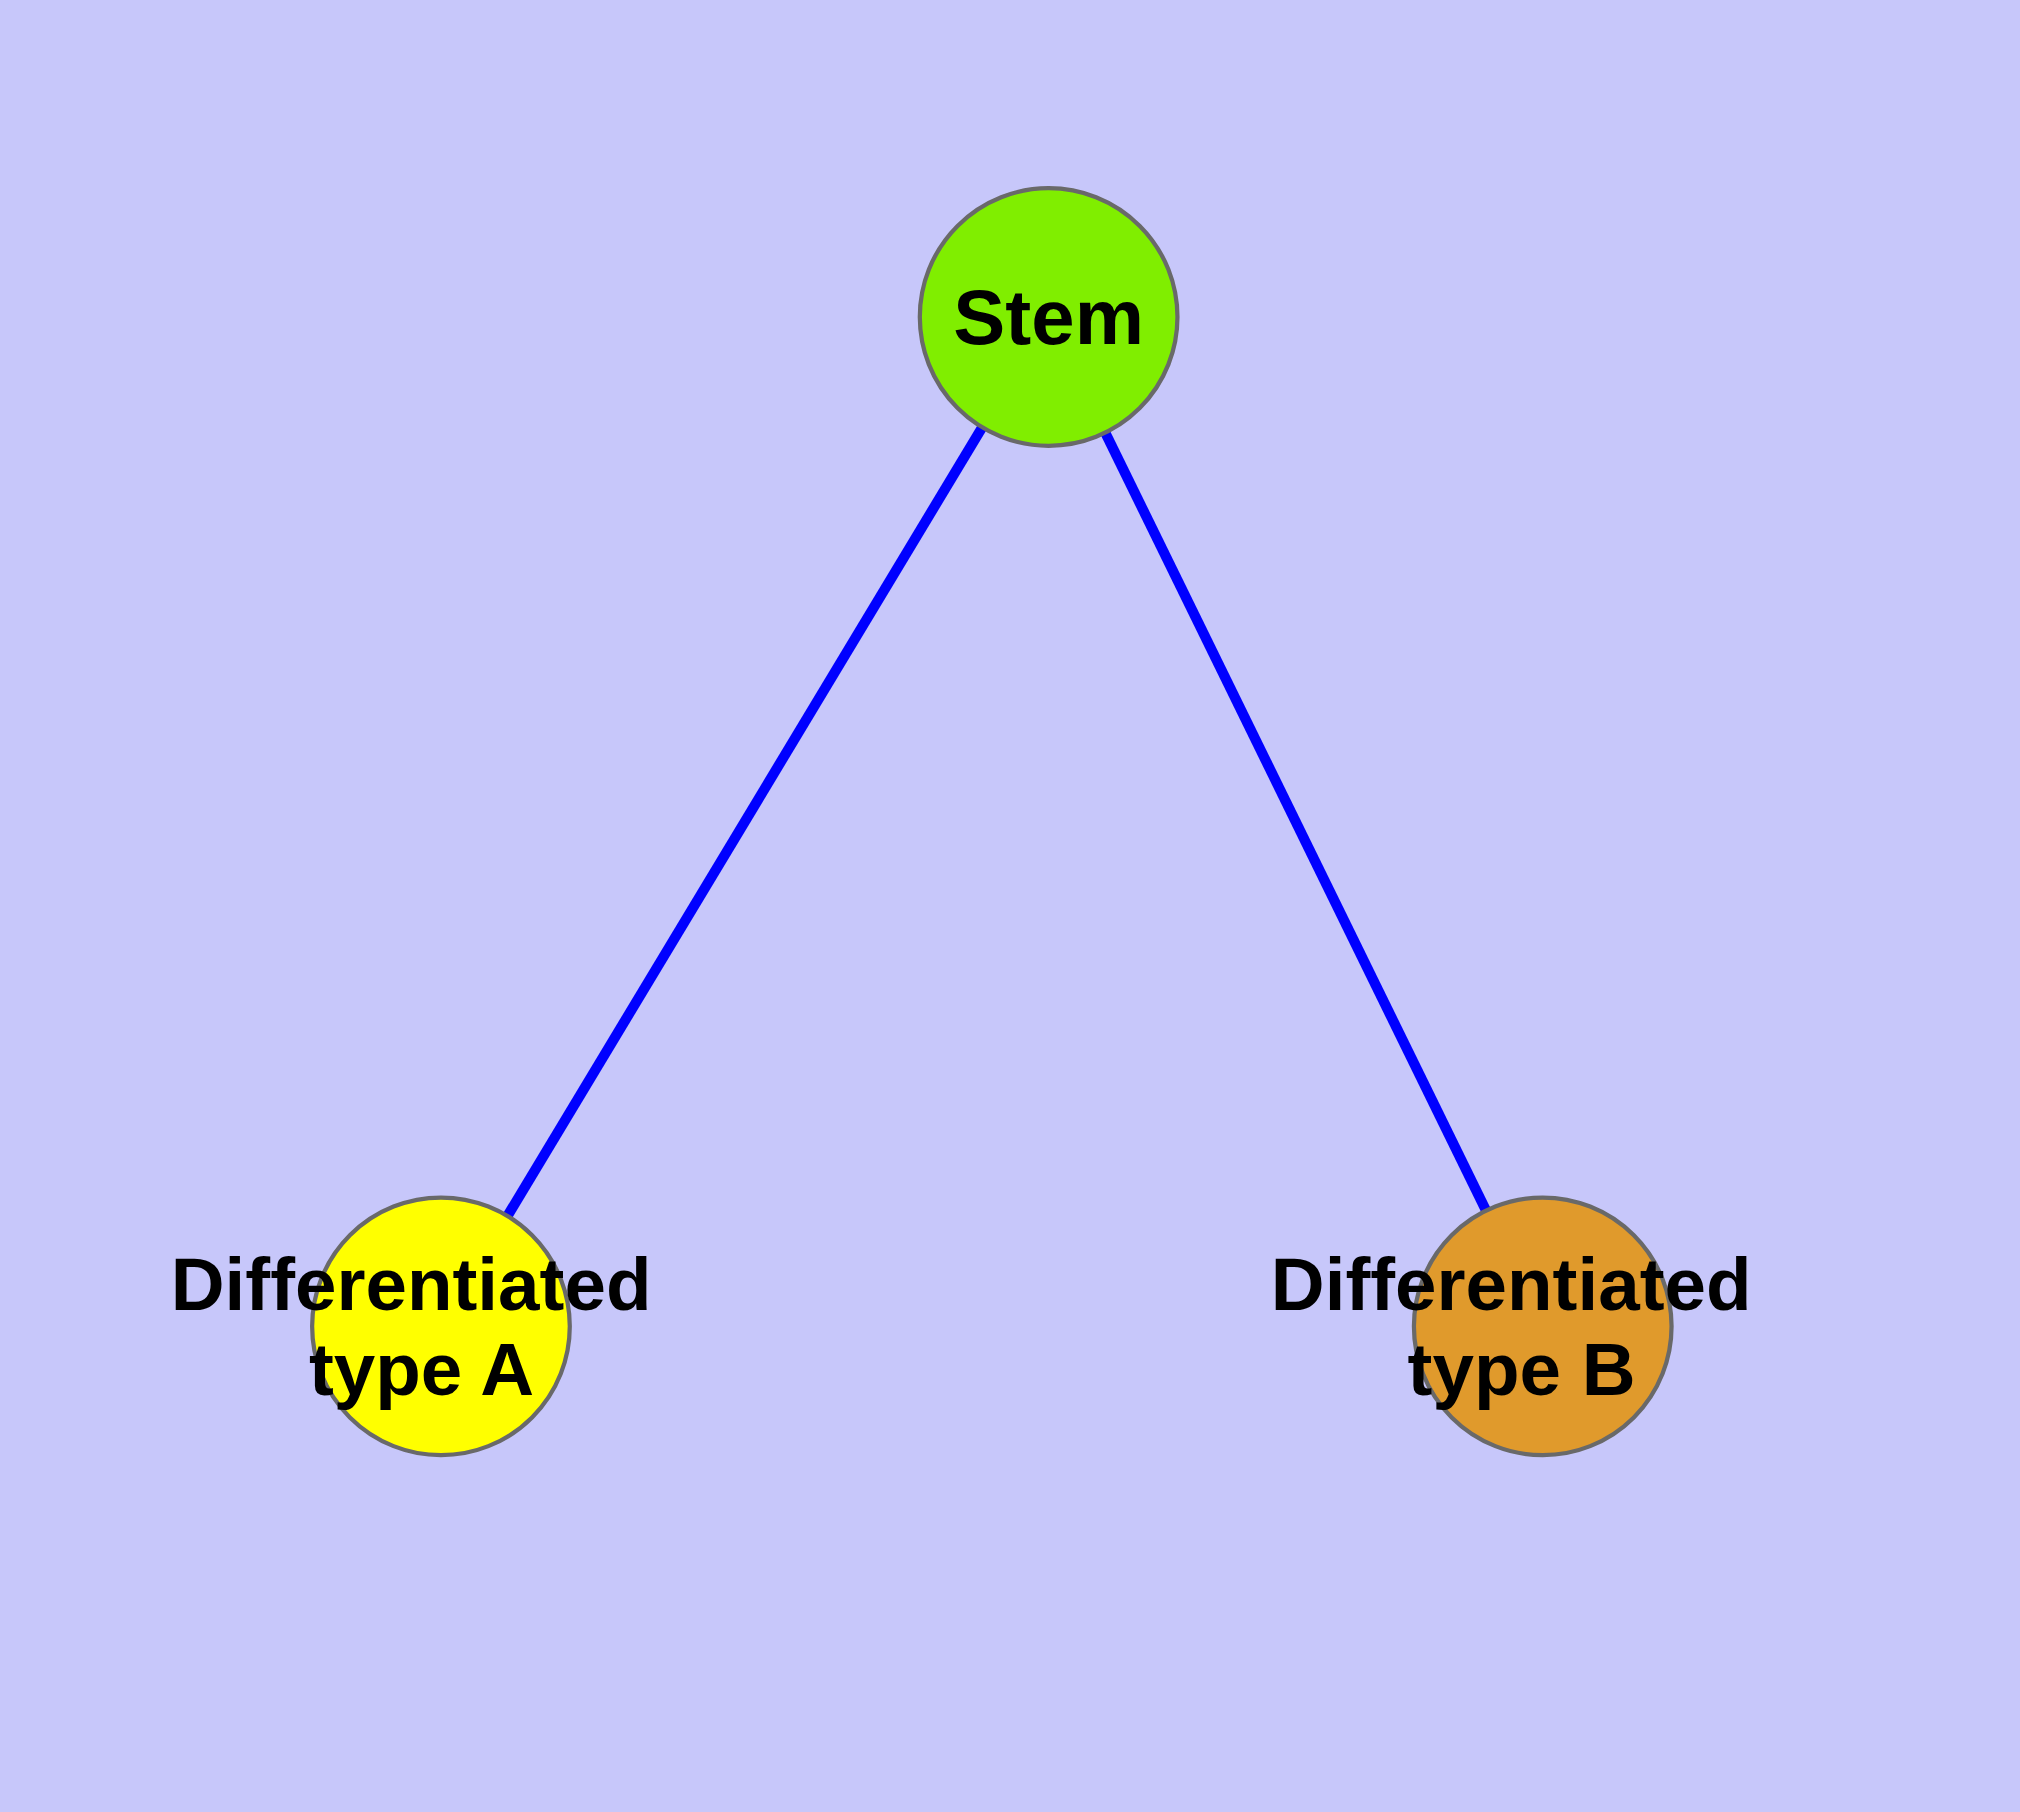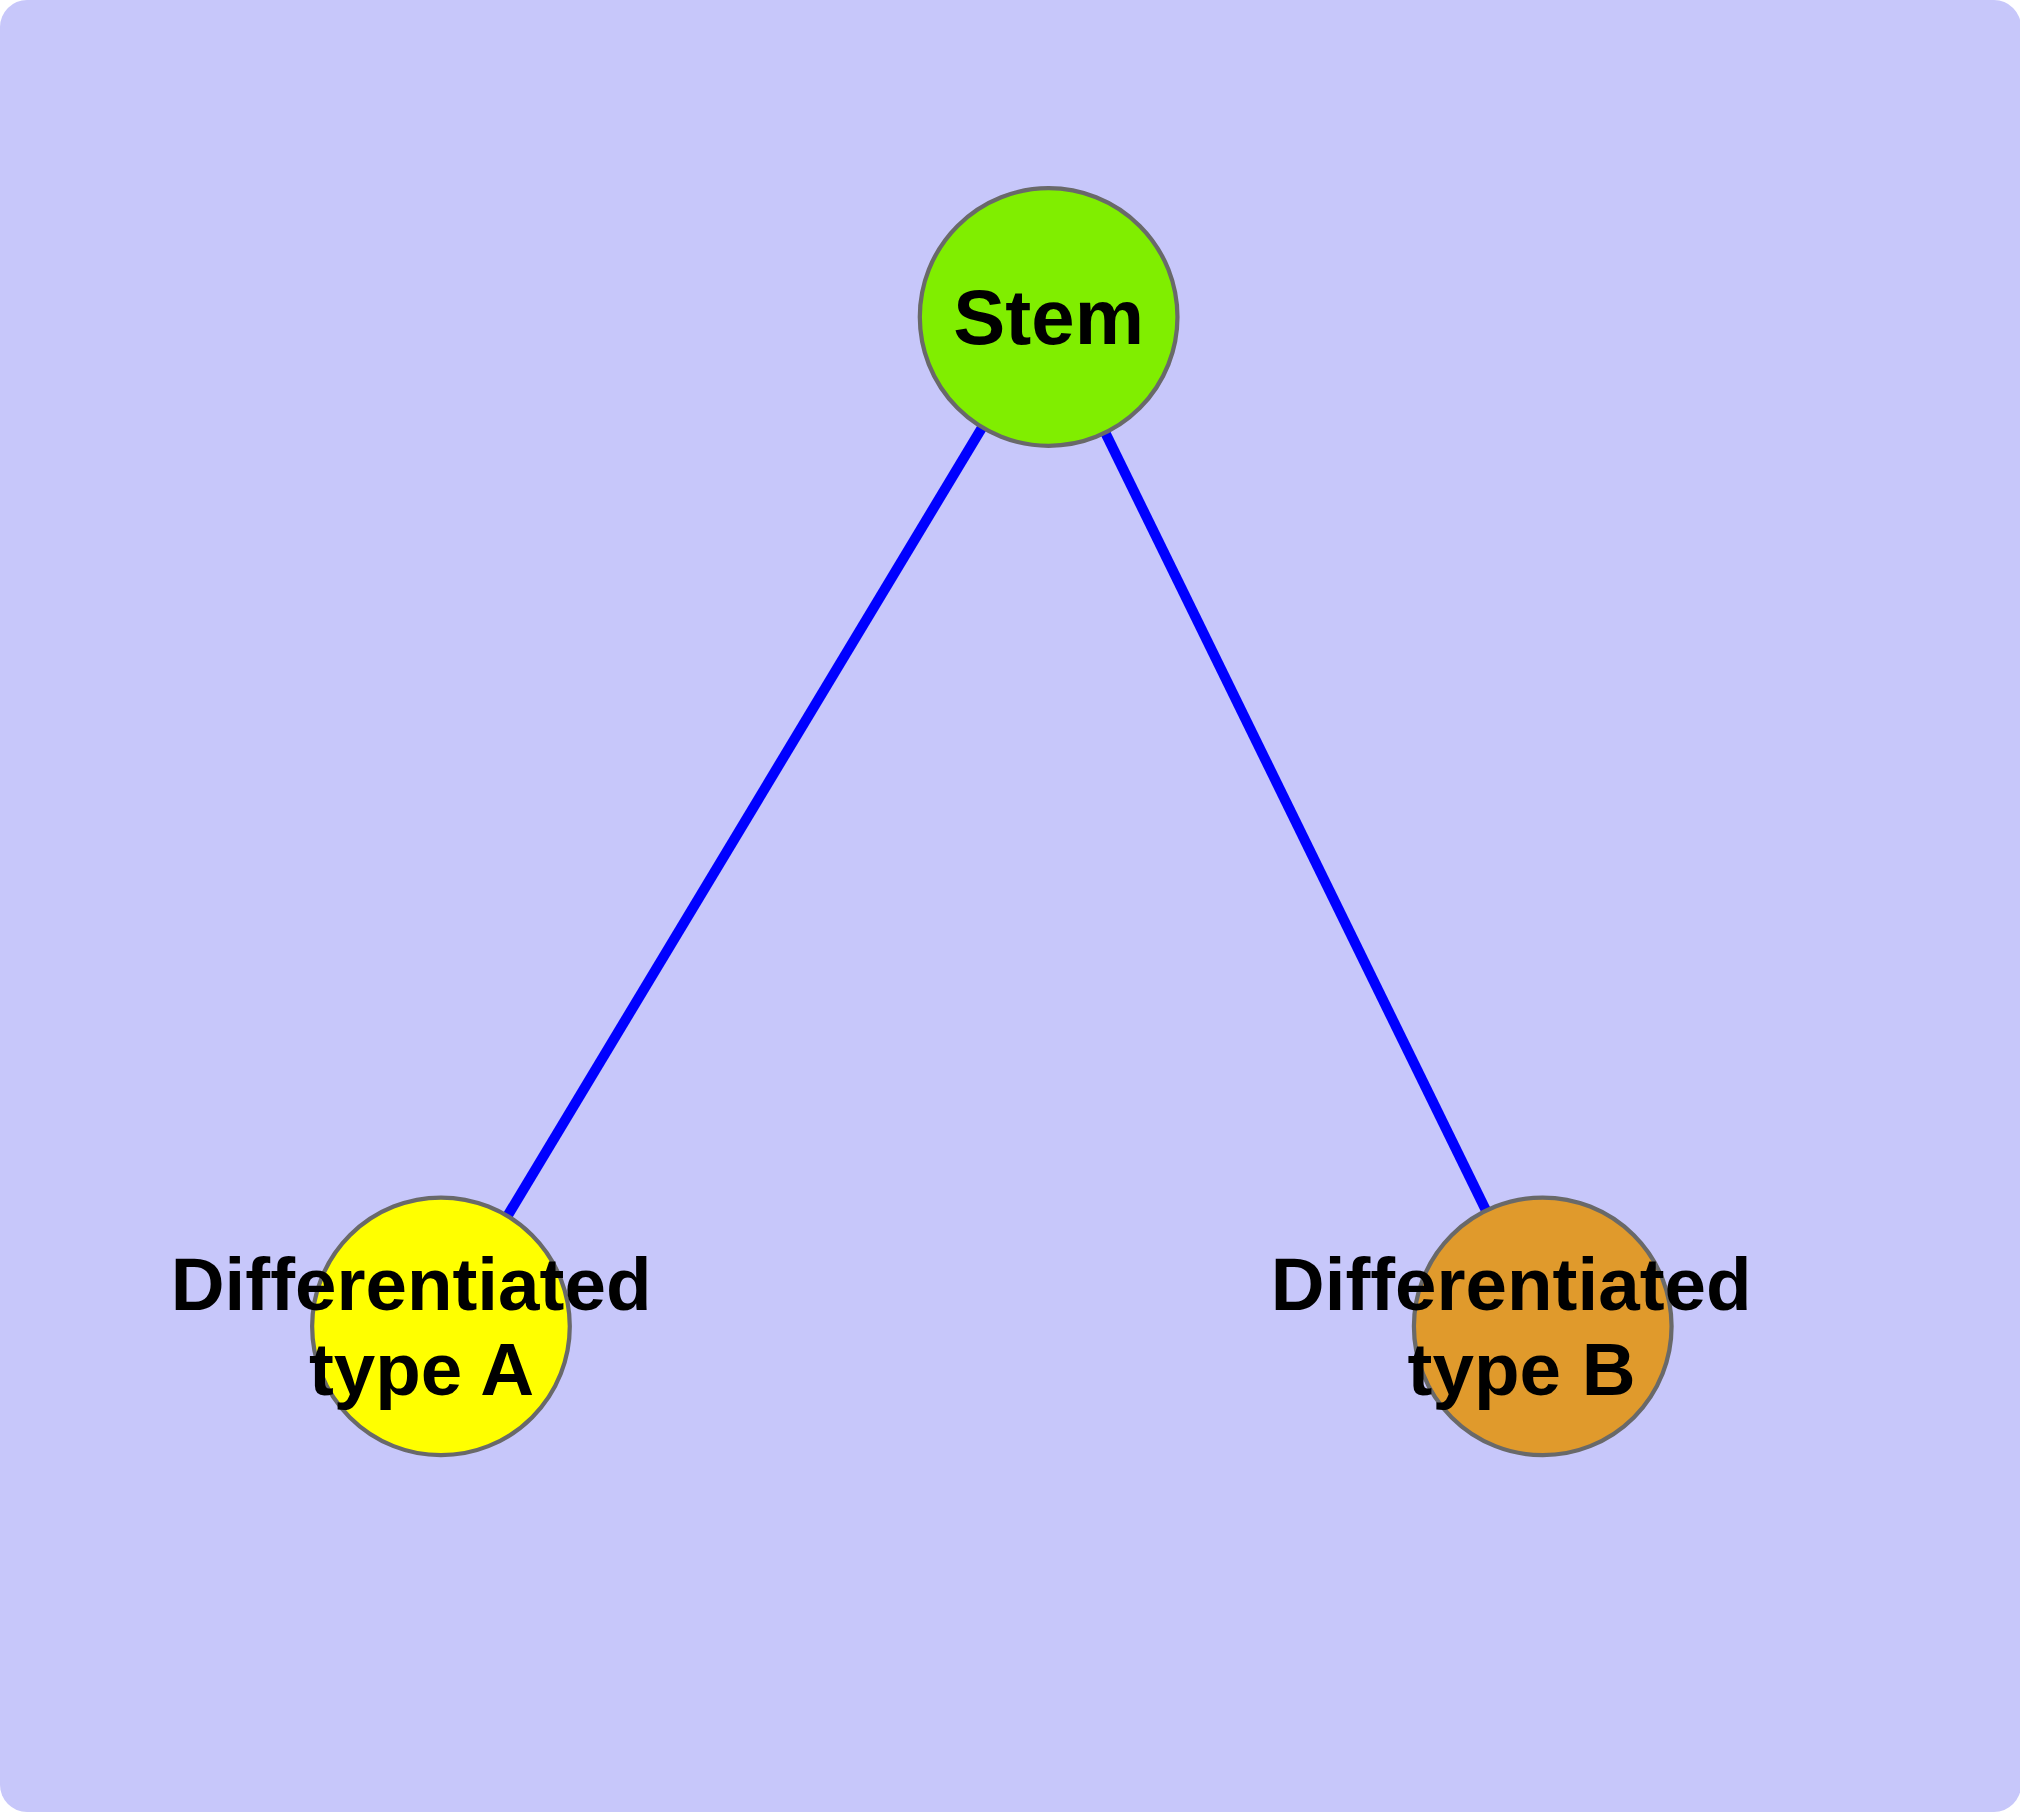--- a/index.html
+++ b/index.html
@@ -7,21 +7,20 @@
     margin: 0;
     padding: 0;
     background: #ffffff;
   }
   #figure {
     position: relative;
     width: 2021px;
     height: 1812px;
     overflow: hidden;
     font-family: "Liberation Sans", sans-serif;
-    border-radius: 27px;
   }
   #figure-bg {
     position: absolute;
     left: 0;
     top: 0;
     width: 100%;
     height: 100%;
   }
   #graph-svg {
     position: absolute;

